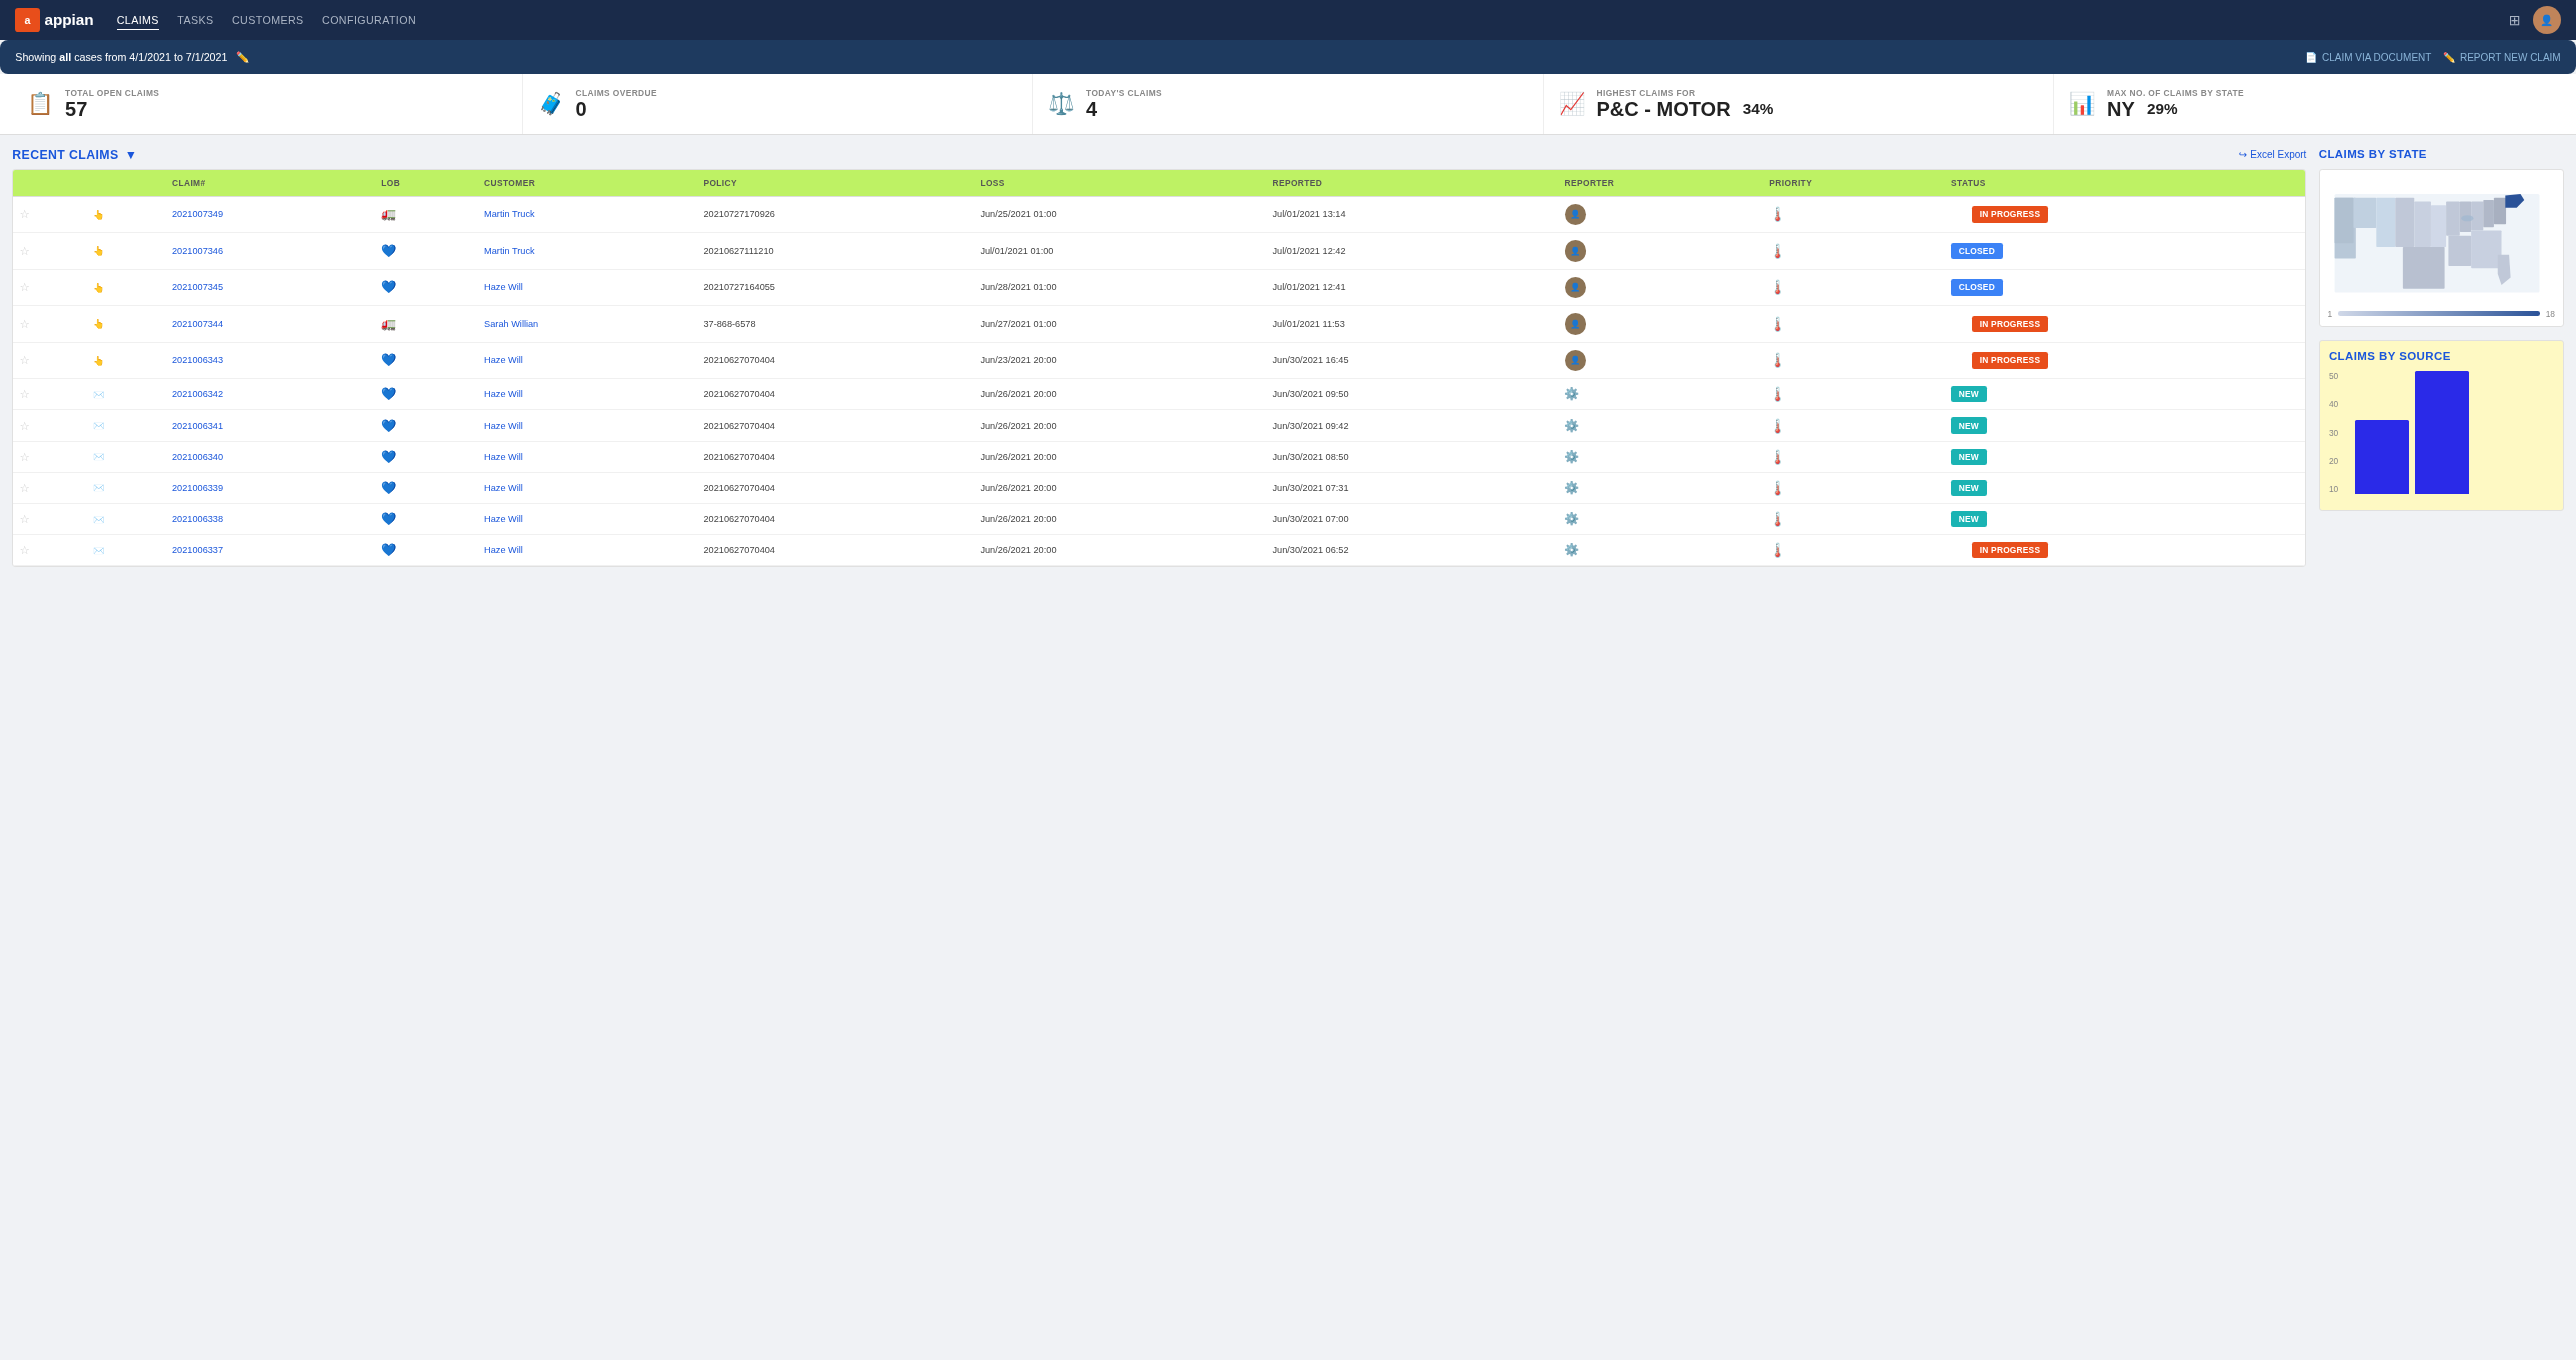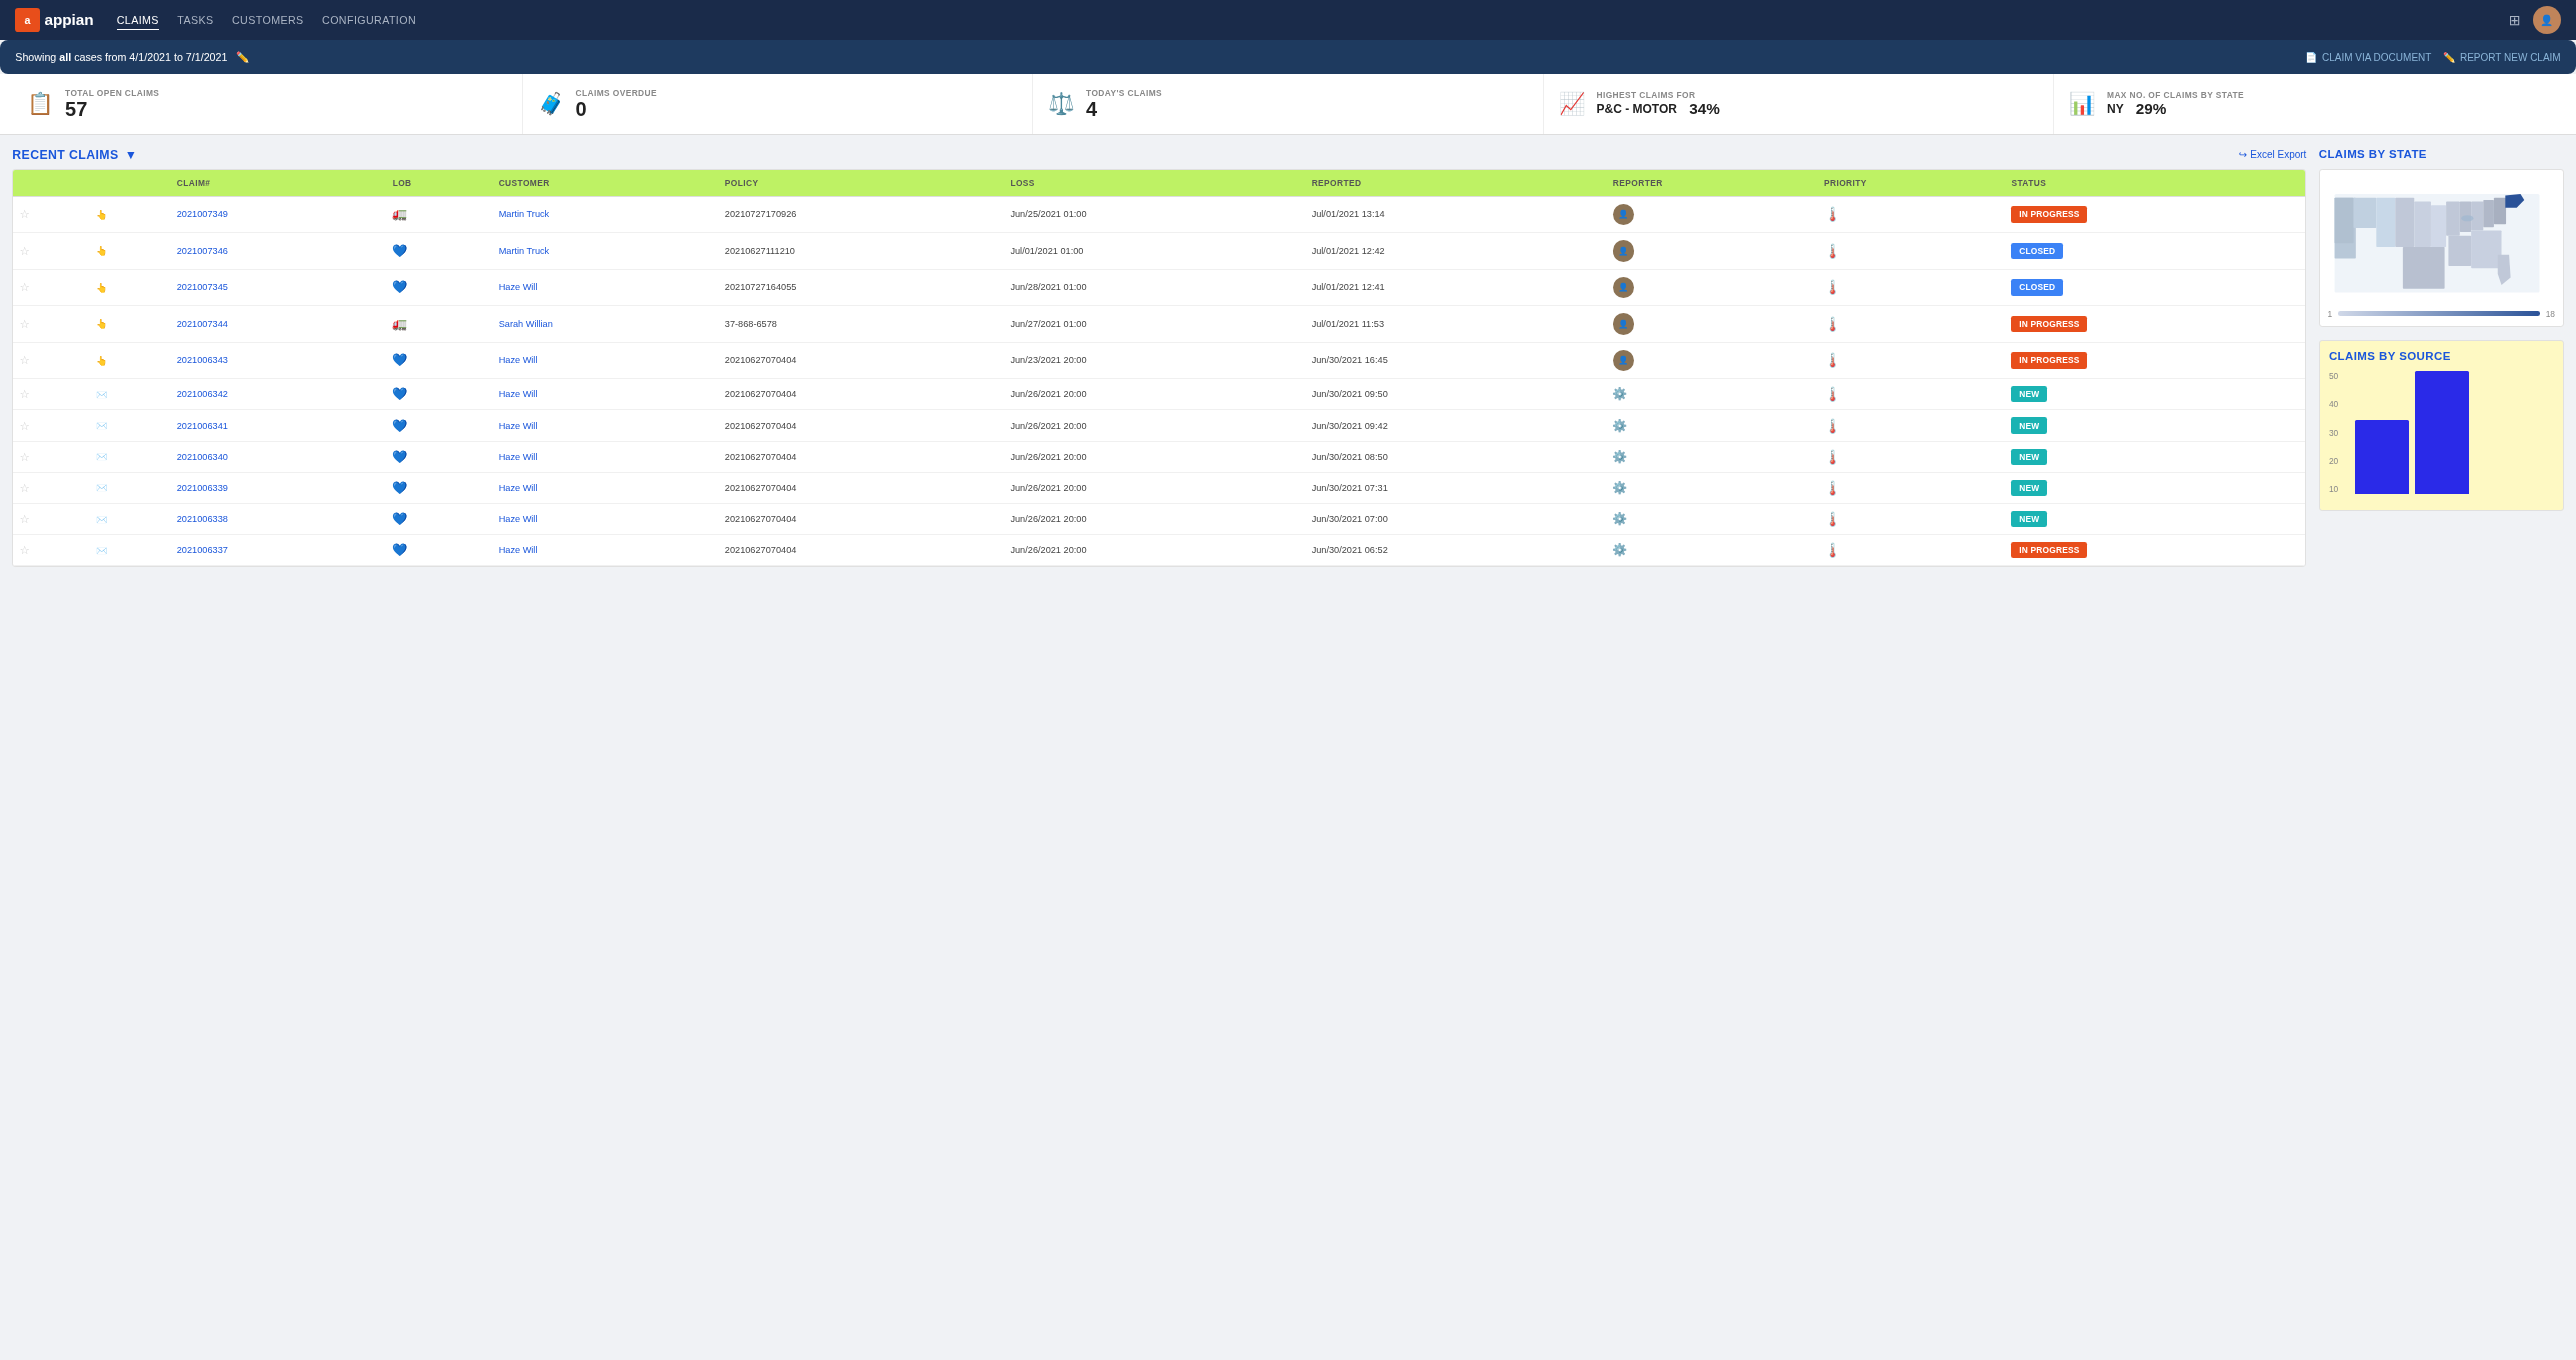--- a/index.html
+++ b/index.html
@@ -135,21 +135,21 @@
       letter-spacing: 0.4px;
       text-transform: uppercase;
     }
     .stat-value {
       font-size: 20px;
       font-weight: bold;
       color: #222;
       line-height: 1.1;
     }
     .stat-value.small {
-      font-size: 12px;
+      font-size: 20px;
     }
     .stat-percent {
       font-size: 15.3px;
       font-weight: bold;
       color: #222;
       margin-left: 6.1px;
     }
 
     
     .main-content {
@@ -259,21 +259,21 @@
     .status-badge {
       padding: 3.1px 7.7px;
       border-radius: 2.3px;
       font-size: 8.4px;
       font-weight: 700;
       color: white;
       display: inline-block;
       text-transform: uppercase;
       letter-spacing: 0.2px;
     }
-    .status-in-progress { background: #e84e1b; }
+    .status-in-progress { background: #e84e1b; margin-left: 21px; }
     .status-closed { background: #3b82f6; }
     .status-new { background: #1ab3b3; }
 
     
     .panel-title {
       font-size: 11.5px;
       font-weight: 700;
       color: #1a56db;
       letter-spacing: 0.4px;
       margin-bottom: 9.2px;

